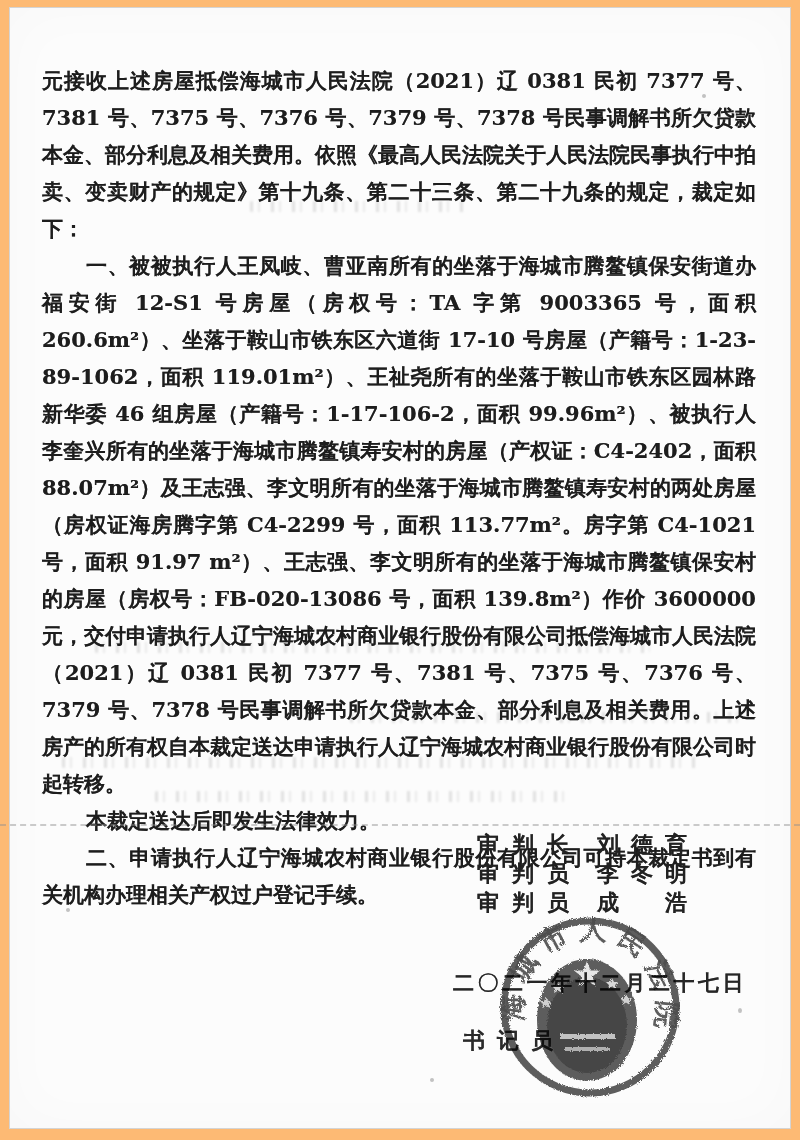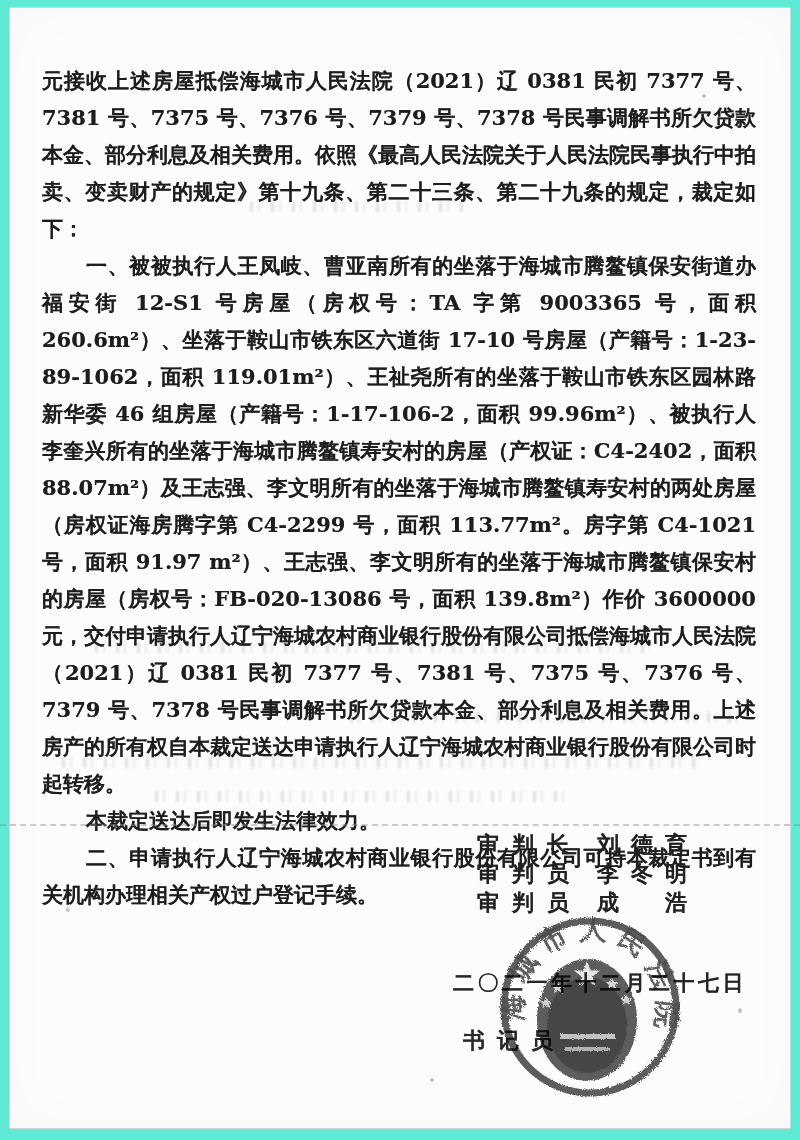--- a/index.html
+++ b/index.html
@@ -1,19 +1,19 @@
 <!DOCTYPE html>
 <html><head>
 <meta charset="utf-8">
 <style>
   html,body{margin:0;padding:0;}
   .stage{
     position:relative;
     width:800px;height:1140px;
-    background:#5eead4;
+    background:#fdba74;
     overflow:hidden;
     font-family:"DejaVu Serif","Liberation Serif",serif;
   }
   .paper{
     position:absolute;
     left:10px;top:8px;width:780px;height:1120px;
     background:#fcfcfc;
     box-shadow:0 0 0 1px #d4d4d4, inset 0 0 60px rgba(0,0,0,0.02);
   }
   .body-text{

